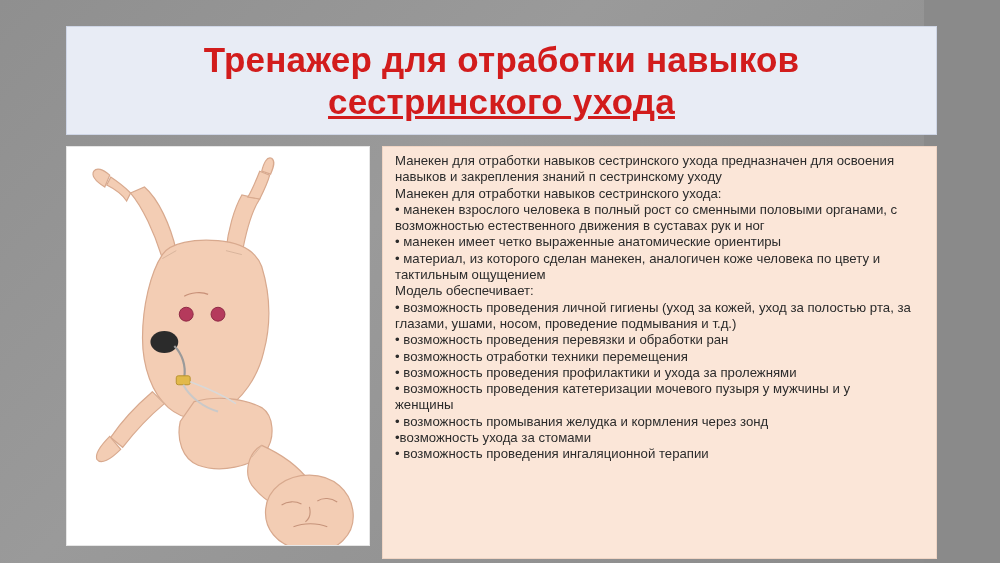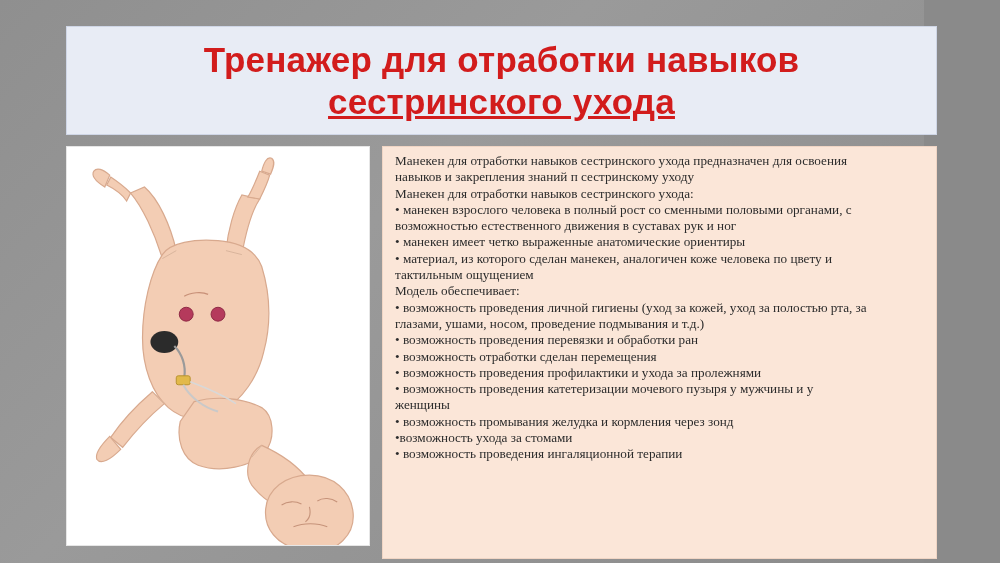--- a/index.html
+++ b/index.html
@@ -62,21 +62,20 @@
   .text-panel {
     position: absolute;
     left: 382px;
     top: 146px;
     width: 555px;
     height: 413px;
     background: #fbe6d8;
     border: 1px solid #f0d5c4;
     box-sizing: border-box;
     padding: 6px 10px 0 12px;
-    font-family: Liberation Serif, serif;
   }
   .body-line {
     color: #2b2b2b;
     font-size: 13.2px;
     line-height: 1.235;
     text-align: left;
     white-space: pre-wrap;
   }
 </style>
 </head>
@@ -159,21 +158,21 @@
     <div class="body-line">Манекен для отработки навыков сестринского ухода:</div>
     <div class="body-line">• манекен взрослого человека в полный рост со сменными половыми органами, с</div>
     <div class="body-line">возможностью естественного движения в суставах рук и ног</div>
     <div class="body-line">• манекен имеет четко выраженные анатомические ориентиры</div>
     <div class="body-line">• материал, из которого сделан манекен, аналогичен коже человека по цвету и</div>
     <div class="body-line">тактильным ощущением</div>
     <div class="body-line">Модель обеспечивает:</div>
     <div class="body-line">• возможность проведения личной гигиены (уход за кожей, уход за полостью рта, за</div>
     <div class="body-line">глазами, ушами, носом, проведение подмывания и т.д.)</div>
     <div class="body-line">• возможность проведения перевязки и обработки ран</div>
-    <div class="body-line">• возможность отработки сделан перемещения</div>
+    <div class="body-line">• возможность отработки техники перемещения</div>
     <div class="body-line">• возможность проведения профилактики и ухода за пролежнями</div>
     <div class="body-line">• возможность проведения катетеризации мочевого пузыря у мужчины и у</div>
     <div class="body-line">женщины</div>
     <div class="body-line">• возможность промывания желудка и кормления через зонд</div>
     <div class="body-line">•возможность ухода за стомами</div>
     <div class="body-line">• возможность проведения ингаляционной терапии</div>
   </div>
 
 </div>
 

